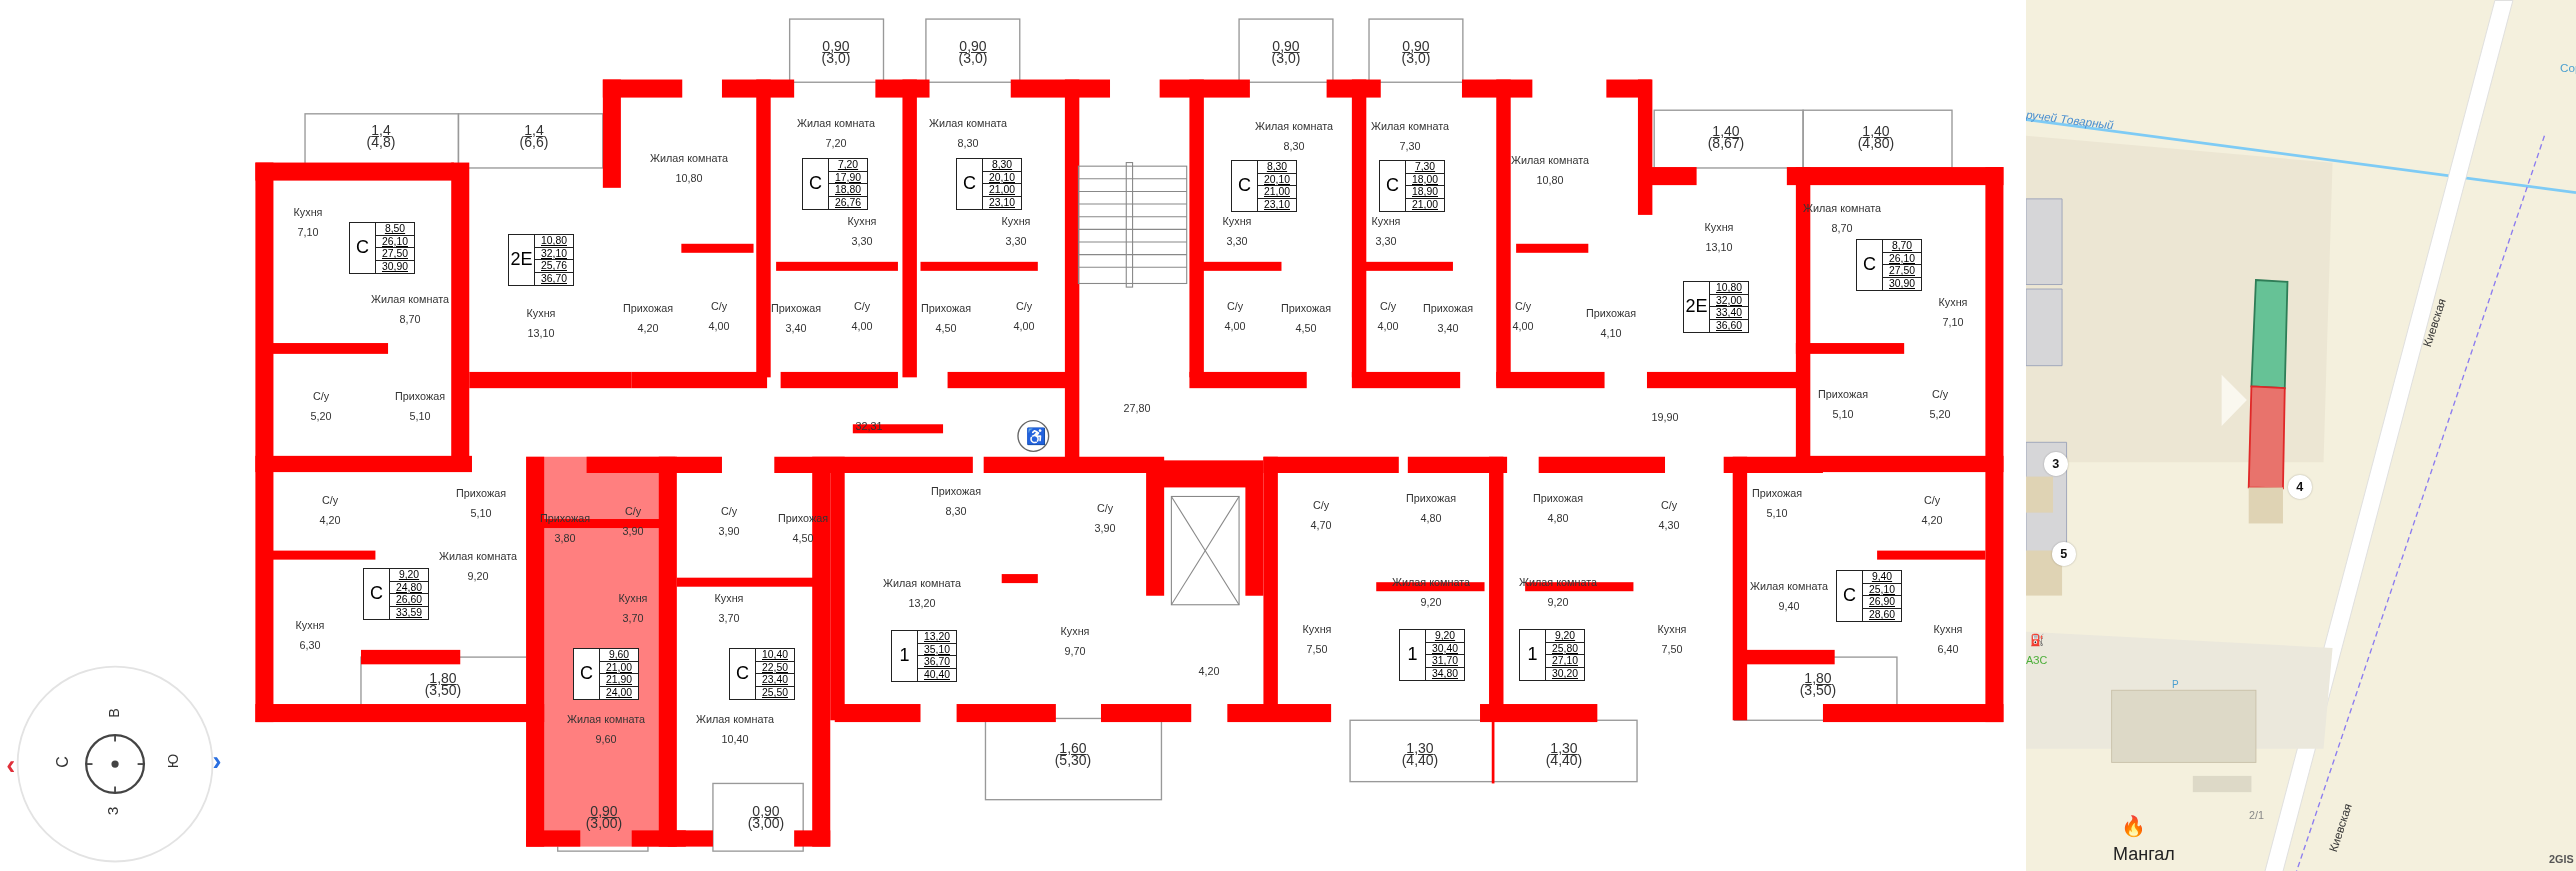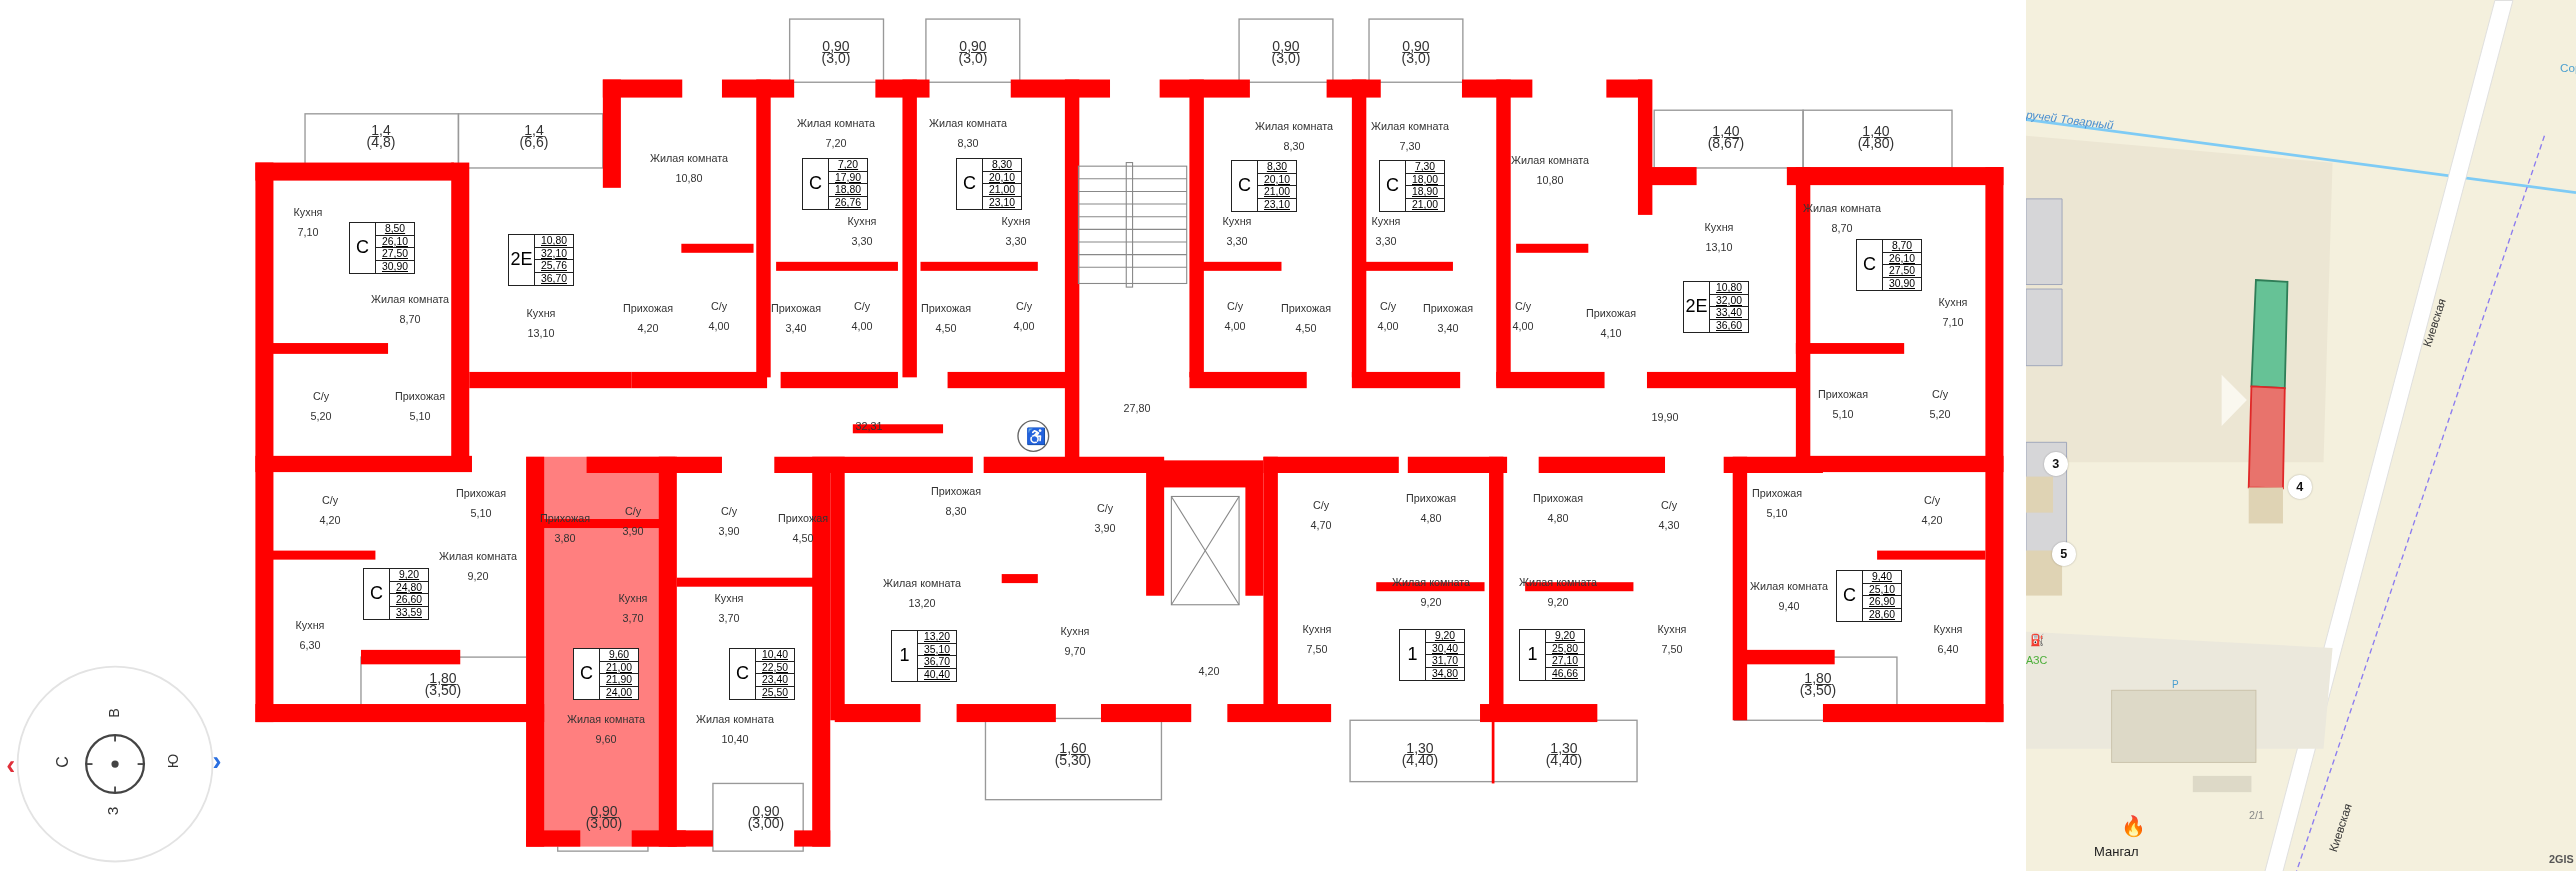--- a/index.html
+++ b/index.html
@@ -349,21 +349,21 @@
         <span>31,70</span>
         <span>34,80</span>
       </div>
     </div>
   <div class="tag" style="left:1519px;top:629px">
       <div class="t">1</div>
       <div class="v">
         <span>9,20</span>
         <span>25,80</span>
         <span>27,10</span>
-        <span>46,66</span>
+        <span>30,20</span>
       </div>
     </div>
   <div class="tag" style="left:1836px;top:570px">
       <div class="t">C</div>
       <div class="v">
         <span>9,40</span>
         <span>25,10</span>
         <span>26,90</span>
         <span>28,60</span>
       </div>
@@ -412,16 +412,16 @@
   <span class="mlabel" style="left:383px;top:316px;color:#333;transform:rotate(-72deg)">Киевская</span>
   <span class="mlabel" style="left:289px;top:821px;color:#333;transform:rotate(-72deg)">Киевская</span>
   <div class="pin" style="left:18px;top:452px">3</div>
   <div class="pin" style="left:262px;top:475px">4</div>
   <div class="pin" style="left:26px;top:542px">5</div>
   <span class="mlabel" style="left:4.5px;top:633px;color:#4caf3a">⛽</span>
   <span class="mlabel" style="left:0;top:654px;color:#4caf3a;font-size:10.8px">АЗС</span>
   <span class="mlabel" style="left:146px;top:679px;color:#4a9fd0;font-size:10px">P</span>
   <span class="mlabel" style="left:223px;top:809px;color:#888;font-size:10.8px">2/1</span>
   <span class="mlabel" style="left:95px;top:814px;font-size:20px;color:#f07a14">🔥</span>
-  <span class="mlabel" style="left:68px;top:844px;color:#222;font-size:13px">Мангал</span>
+  <span class="mlabel" style="left:87px;top:844px;color:#222;font-size:18px">Мангал</span>
   <span class="mlabel" style="left:523px;top:853px;color:#555;font-weight:bold;font-size:10.8px">2GIS</span>
 </div>
 
 
 </body></html>

